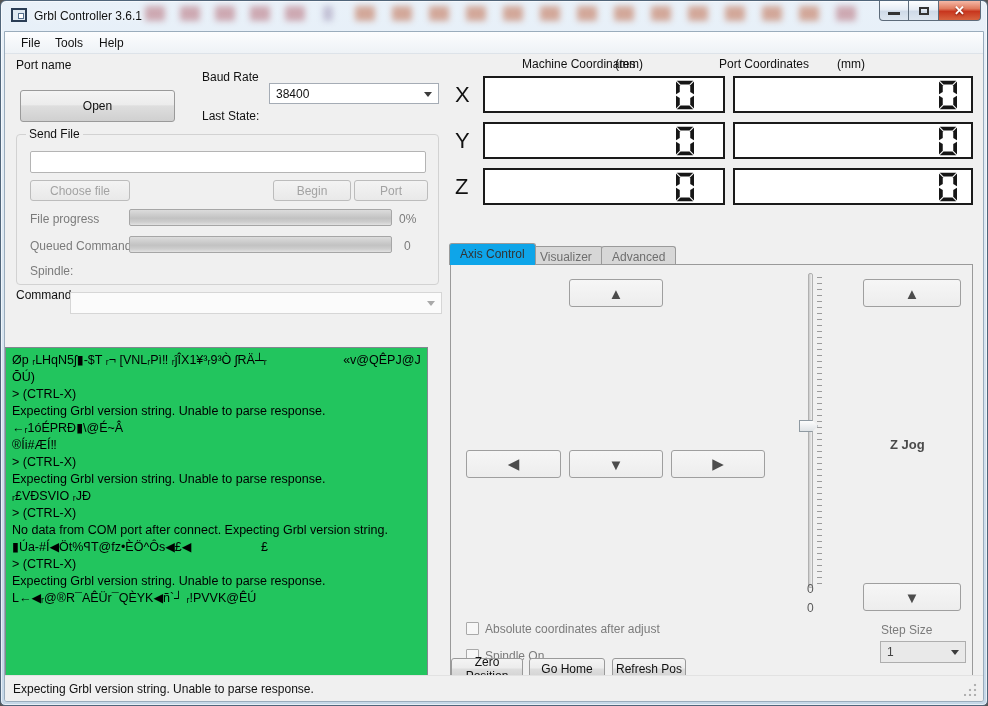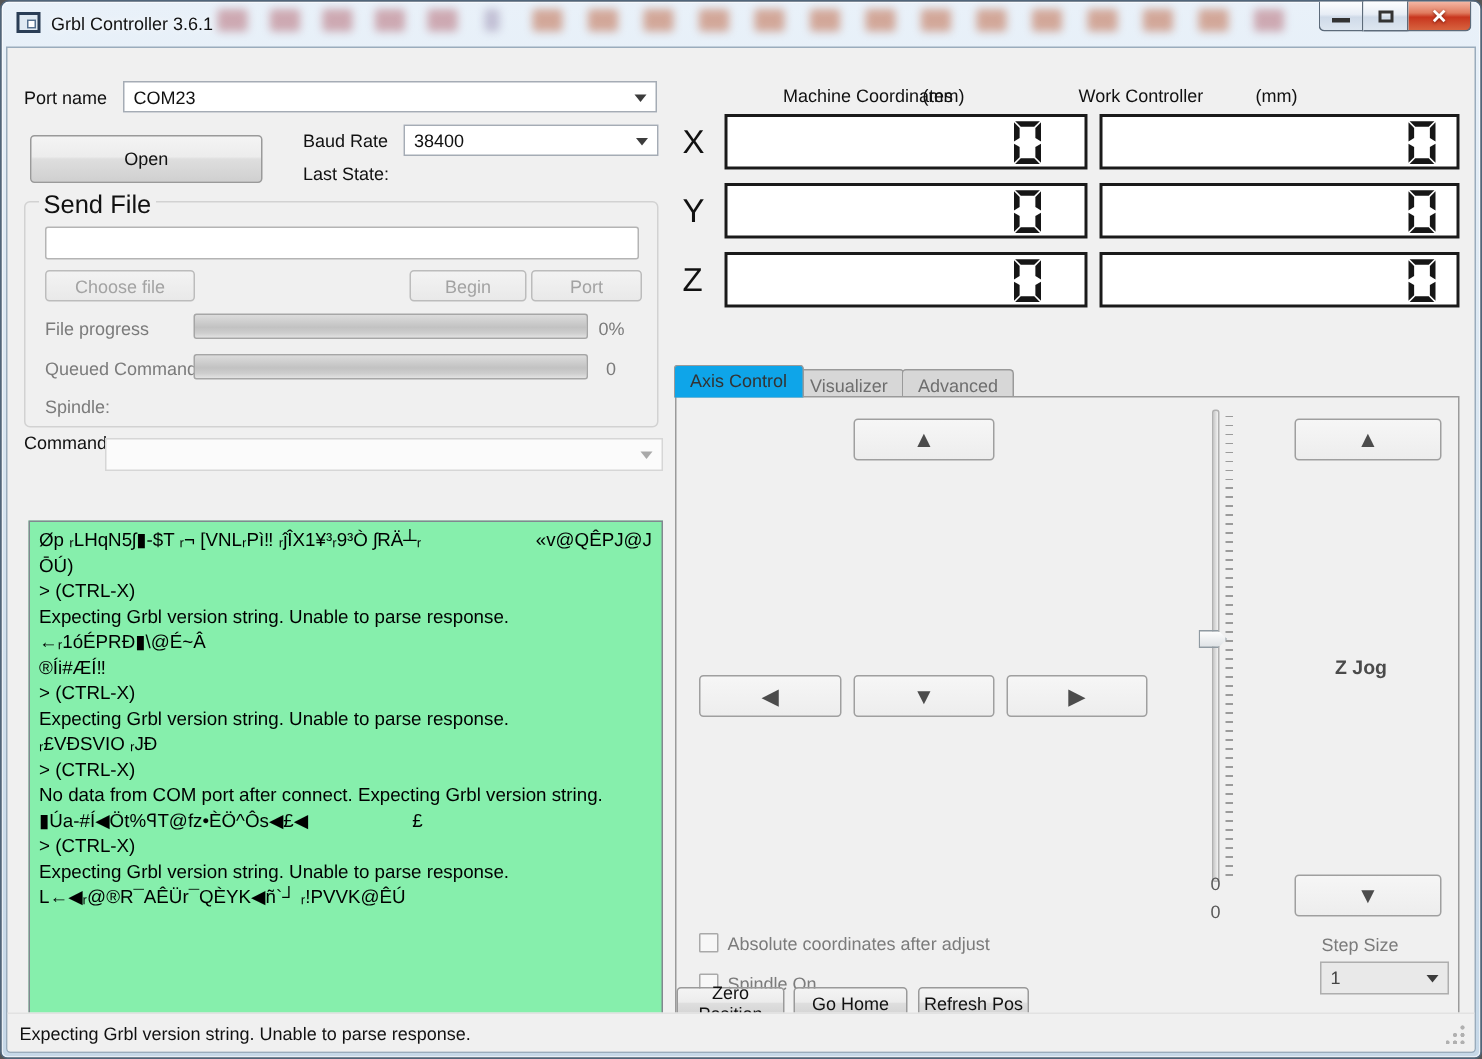--- a/index.html
+++ b/index.html
@@ -39,42 +39,42 @@
   .btn.disabled { color:#a3a3a3; background:linear-gradient(180deg,#f3f3f3,#e9e9e9); border-color:#bcbcbc; }
   .combo { position:absolute; background:#fff; border:1px solid #a5acb5; font-size:12px; color:#111; padding:3px 18px 0 6px; }
   .combo .arrow { position:absolute; right:6px; top:8px; width:0; height:0; border-left:4px solid transparent; border-right:4px solid transparent; border-top:5px solid #3c3c3c; }
   .combo.disabled { background:#fbfbfb; border-color:#d6d6d6; color:#9a9a9a; }
   .combo.disabled .arrow { border-top-color:#a9a9a9; }
   .combo.gray { background:#e9e9e9; border-color:#aeaeae; color:#444; }
   .textinput { position:absolute; background:#fff; border:1px solid #b4b4b4; border-radius:2px; }
   .progress { position:absolute; height:17px; border:1px solid #a6a6a6; border-radius:2px;
     background:linear-gradient(180deg,#dcdcdc 0%,#c2c2c2 55%,#cecece 80%,#e2e2e2 100%); }
   .groupbox { position:absolute; border:1px solid #d2d2d2; border-radius:4px; }
-  .group-title { position:absolute; font-size:17px; color:#111; background:#f0f0f0; padding:0 3px; }
+  .group-title { position:absolute; font-size:12px; color:#111; background:#f0f0f0; padding:0 3px; }
   .checkbox { position:absolute; width:13px; height:13px; background:#f7f7f7; border:1px solid #a9a9a9; border-radius:1px; }
   
   .axis-letter { position:absolute; font-size:22px; color:#111; }
   .lcd { position:absolute; width:242px; height:37px; background:#fff; border:2px solid #1a1a1a; display:flex; align-items:center; justify-content:flex-end; }
   .seg { width:20px; height:30px; fill:#161616; }
   .lcd.machine { padding-right:28px; }
   .lcd.work { padding-right:13px; }
   
   .tab { position:absolute; font-size:12px; border:1px solid #9a9a9a; border-bottom:none; border-radius:3px 3px 0 0; padding:3px 10px 0 10px; }
   .tab.active { background:#0ea5e9; color:#333; height:22px; top:211px; z-index:2; }
   .tab.inactive { background:#d7d7d7; color:#6e6e6e; height:31px; top:214px; }
   #axis-panel { position:absolute; left:445px; top:232px; width:523px; height:420px; border:1px solid #9a9a9a; background:#f0f0f0; }
   .jogbtn { position:absolute; background:linear-gradient(180deg,#f6f6f6,#ededed); border:1px solid #9f9f9f; border-radius:3px;
     display:flex; align-items:center; justify-content:center; font-size:15px; color:#4c4c4c; }
   #slider-handle { position:absolute; left:793px; top:387px; width:19px; height:12px;
     background:linear-gradient(180deg,#fdfdfd,#dfe3e6); border:1px solid #8f9aa2;
     clip-path:polygon(0 0,68% 0,100% 50%,68% 100%,0 100%); }
   #zjog-label { position:absolute; left:884px; top:404px; font-size:13px; font-weight:bold; color:#4a4a4a; }
   .slider-val { position:absolute; left:801px; font-size:12px; color:#5a5a5a; }
   
-  #log-box { position:absolute; left:14px; top:315px; width:423px; height:336px; background:#86efac; border:1px solid #828790; overflow:hidden; }
+  #log-box { position:absolute; left:0; top:315px; width:423px; height:336px; background:#22c55e; border:1px solid #828790; overflow:hidden; }
   #log-text { padding:4px 6px; font-size:12.5px; line-height:17px; color:#000; white-space:pre-wrap; word-break:break-all; }
   
   #statusbar { position:absolute; left:0; right:0; bottom:0; height:26px; background:#f0f0f0; border-top:1px solid #e2e2e2; }
   #status-text { position:absolute; left:8px; top:6px; font-size:12px; color:#111; }
   #size-grip { position:absolute; right:6px; bottom:5px; width:13px; height:13px;
     background:
       radial-gradient(circle at 11px 2px,#b0b0b0 1.2px,transparent 1.6px),
       radial-gradient(circle at 11px 7px,#b0b0b0 1.2px,transparent 1.6px),
       radial-gradient(circle at 6px 7px,#b0b0b0 1.2px,transparent 1.6px),
       radial-gradient(circle at 11px 12px,#b0b0b0 1.2px,transparent 1.6px),
@@ -116,28 +116,29 @@
     </div>
   <div class="winbtn" id="btn-max">
       <span class="glyph-max"></span>
     </div>
   <div class="winbtn" id="btn-close">
       <span class="glyph-close">✕</span>
     </div>
 
   <div id="client">
 
+    <div id="menubar">
+      <div class="menu-item" style="left:8px">File</div>
+      <div class="menu-item" style="left:42px">Tools</div>
+      <div class="menu-item" style="left:86px">Help</div>
+    </div>
 
     <div class="label" style="left:11px;top:26px">Port name</div>
-    <div class="combo" style="left:77px;top:22px;width:356px;height:21px">
-      <span>COM23</span>
-      <span class="arrow"></span>
-    </div>
     <div class="btn" style="left:15px;top:58px;width:155px;height:32px">Open</div>
-    <div class="label" style="left:197px;top:55px">Baud Rate</div>
+    <div class="label" style="left:197px;top:38px">Baud Rate</div>
     <div class="combo" style="left:264px;top:51px;width:170px;height:21px">
       <span>38400</span>
       <span class="arrow"></span>
     </div>
     <div class="label" style="left:197px;top:77px">Last State:</div>
 
     <div class="groupbox" style="left:11px;top:102px;width:423px;height:151px"></div>
     <div class="group-title" style="left:21px;top:95px">Send File</div>
     <div class="textinput" style="left:25px;top:119px;width:396px;height:22px" title=""></div>
     <div class="btn disabled" style="left:25px;top:148px;width:100px;height:21px">Choose file</div>
@@ -169,21 +170,21 @@
 &gt; (CTRL-X)
 No data from COM port after connect. Expecting Grbl version string.
 ▮Úa-#Í◀Öt%ꟼT@fz•ÈÖ^Ôs◀£◀                    £
 &gt; (CTRL-X)
 Expecting Grbl version string. Unable to parse response.
 L←◀ᵣ@®R¯AÊÜr¯QÈYK◀ñ`┘ ᵣ!PVVK@ÊÚ</div>
     </div>
 
     <div class="label" style="left:517px;top:25px">Machine Coordinates</div>
     <div class="label" style="left:610px;top:25px">(mm)</div>
-    <div class="label" style="left:714px;top:25px">Work Controller</div>
+    <div class="label" style="left:714px;top:25px">Port Coordinates</div>
     <div class="label" style="left:832px;top:25px">(mm)</div>
 
     <div class="axis-letter" style="left:450px;top:50px">X</div>
     <div class="lcd machine" style="left:478px;top:44px">
         <span class="lcd-value" style="display: flex;">
           <svg class="seg" viewBox="0 0 26 40">
             <polygon points="2,1 24,1 19,6 7,6"></polygon>
             <polygon points="25,2 25,19 20,16 20,7"></polygon>
             <polygon points="25,21 25,38 20,33 20,24"></polygon>
             <polygon points="2,39 24,39 19,34 7,34"></polygon>

